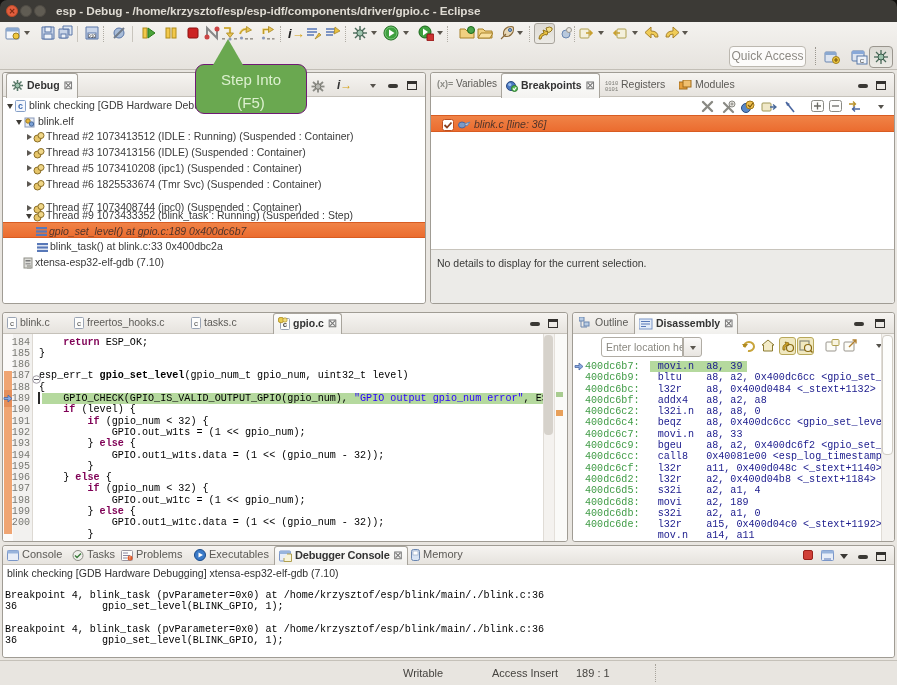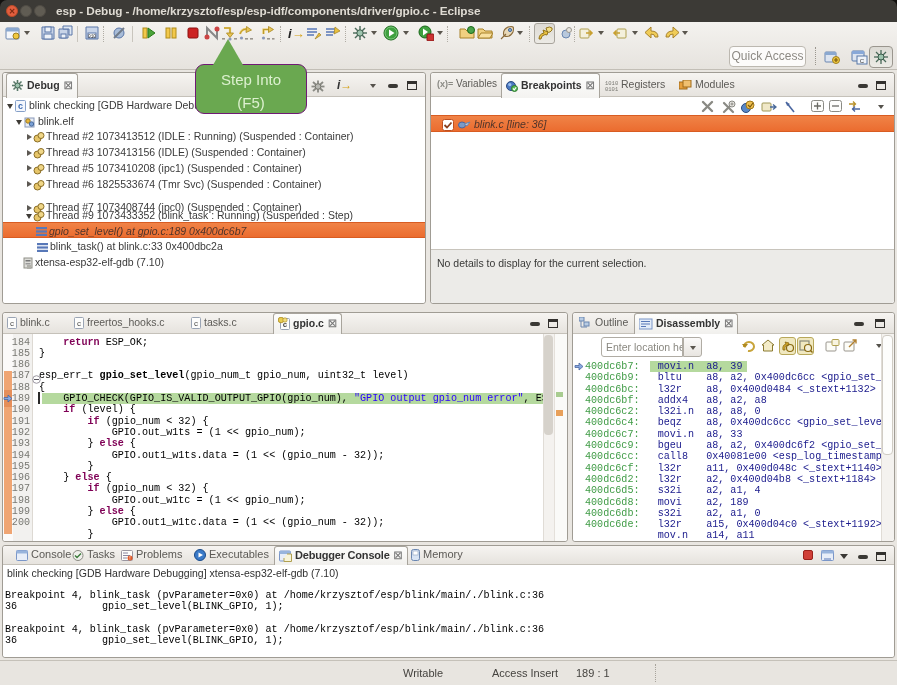--- a/index.html
+++ b/index.html
@@ -570,21 +570,21 @@
 <span class="addr">400dc6db:</span>   <span class="asmtxt">s32i    a2, a1, 0</span>
 <span class="addr">400dc6de:</span>   <span class="asmtxt">l32r    a15, 0x400d04c0 &lt;_stext+1192&gt;</span>
             <span class="asmtxt">mov.n   a14, a11</span></div>
     <div class="abs" style="right:0;top:0;bottom:0;width:13px;background:#f4f2ef;border-left:1px solid #e0dcd6"></div>
     <div class="abs" style="right:1px;top:1px;height:120px;width:11px;background:#fdfdfc;border:1px solid #d0ccc4;border-radius:4px"></div>
   </div>
 </div>
 
 <div class="abs panel" id="conpanel" style="left:2px;top:545px;width:893px;height:113px">
   <div class="phead" style="height:19px"></div>
-  <div class="tab" style="left:1px;height:19px;line-height:17px;color:#5c5a56;padding:0 12px;font-size:11px"><svg class="tico" width="12" height="11">
+  <div class="tab" style="left:1px;height:19px;line-height:17px;color:#5c5a56;padding:0 3px;font-size:11px"><svg class="tico" width="12" height="11">
         <rect x="0.5" y="0.5" width="11" height="10" rx="1" fill="#e8eef8" stroke="#7a96c8"></rect>
         <rect x="0.5" y="0.5" width="11" height="3" fill="#98b4dc"></rect>
       </svg>Console</div>
   <div class="tab" style="left:65px;height:19px;line-height:17px;color:#5c5a56;padding:0 4px;font-size:11px"><svg class="tico" width="12" height="11">
         <circle cx="6" cy="5.5" r="5" fill="#f0f0ec" stroke="#8a8a82"></circle>
         <path d="M3 5.5 L5 7.5 L9 3.5" stroke="#3a7a3a" stroke-width="1.4" fill="none"></path>
       </svg>Tasks</div>
   <div class="tab" style="left:114px;height:19px;line-height:17px;color:#5c5a56;padding:0 4px;font-size:11px"><svg class="tico" width="12" height="11">
         <rect x="0.5" y="0.5" width="11" height="10" rx="1" fill="#fdfdfb" stroke="#9a96a0"></rect>
         <path d="M2 3 L7 3 M2 5.5 L9 5.5 M2 8 L6 8" stroke="#8a86a0" stroke-width="1"></path>

